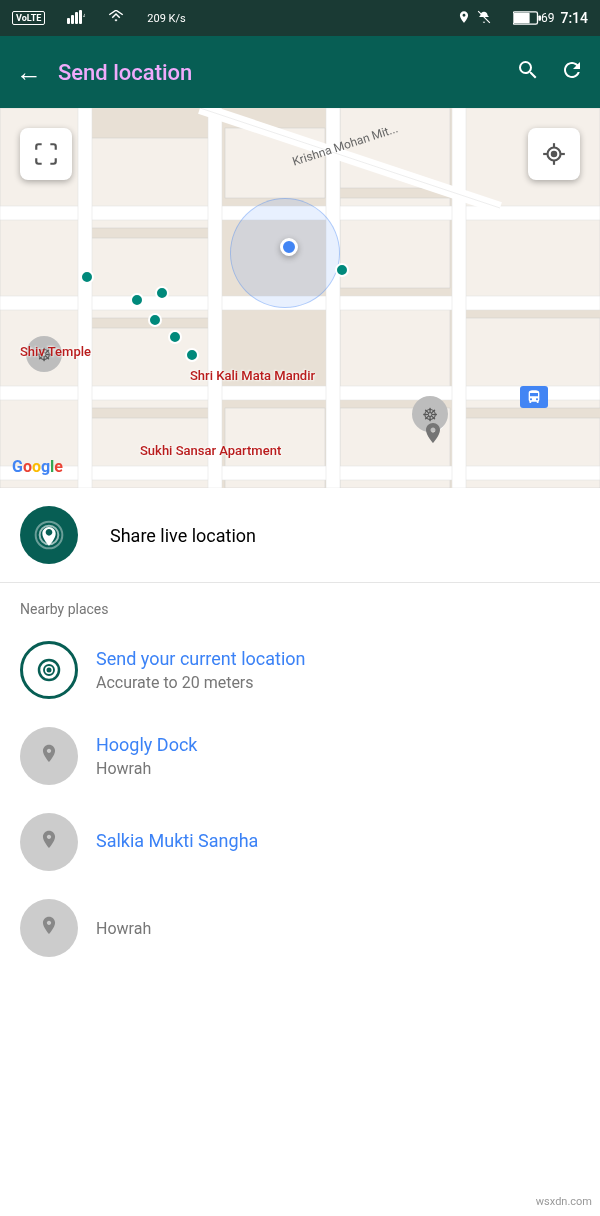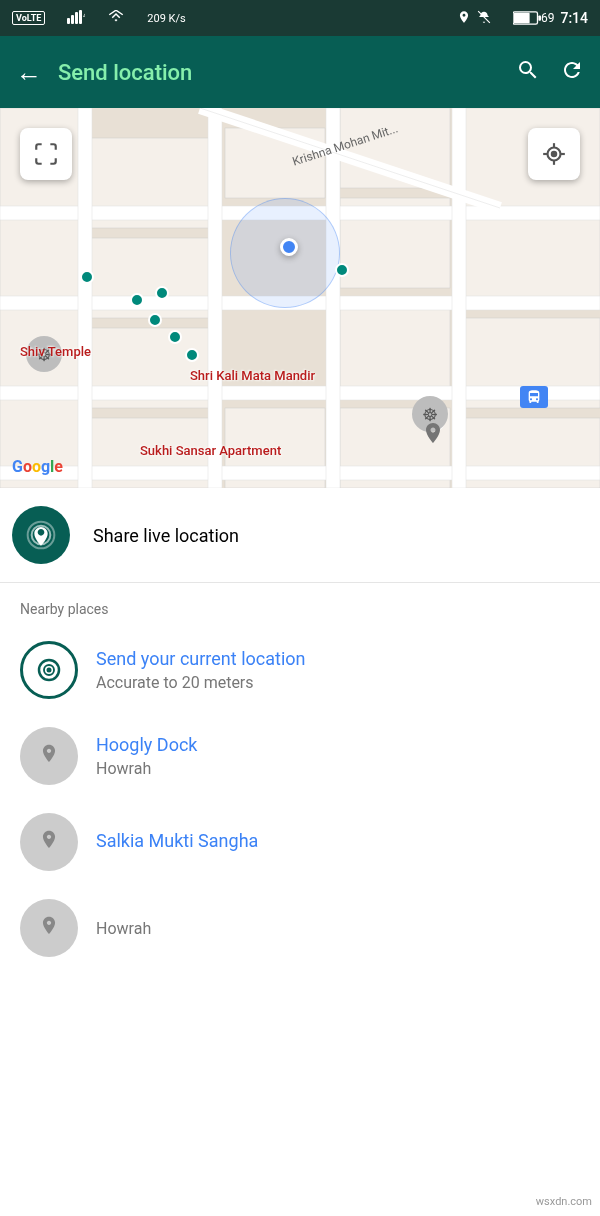--- a/index.html
+++ b/index.html
@@ -41,21 +41,21 @@
       padding: 0 16px;
       gap: 16px;
     }
     .top-bar-back {
       color: #fff;
       font-size: 26px;
       cursor: pointer;
     }
     .top-bar-title {
       flex: 1;
-      color: #86efac;
+      color: #f0abfc;
       font-size: 22px;
       font-weight: 500;
     }
     .top-bar-icons {
       display: flex;
       gap: 20px;
       align-items: center;
     }
     .top-bar-icon {
       color: #fff;
@@ -148,22 +148,22 @@
       position: absolute;
       font-size: 12px;
       color: #666;
       transform: rotate(-20deg);
     }
 
     
     .share-live-section {
       display: flex;
       align-items: center;
-      padding: 18px 12px;
-      gap: 23px;
+      padding: 18px 20px;
+      gap: 32px;
       border-bottom: 1px solid #e5e5e5;
       cursor: pointer;
       text-align: center;
     }
     .live-location-icon {
       width: 58px;
       height: 58px;
       border-radius: 50%;
       background: #075e54;
       display: flex;

